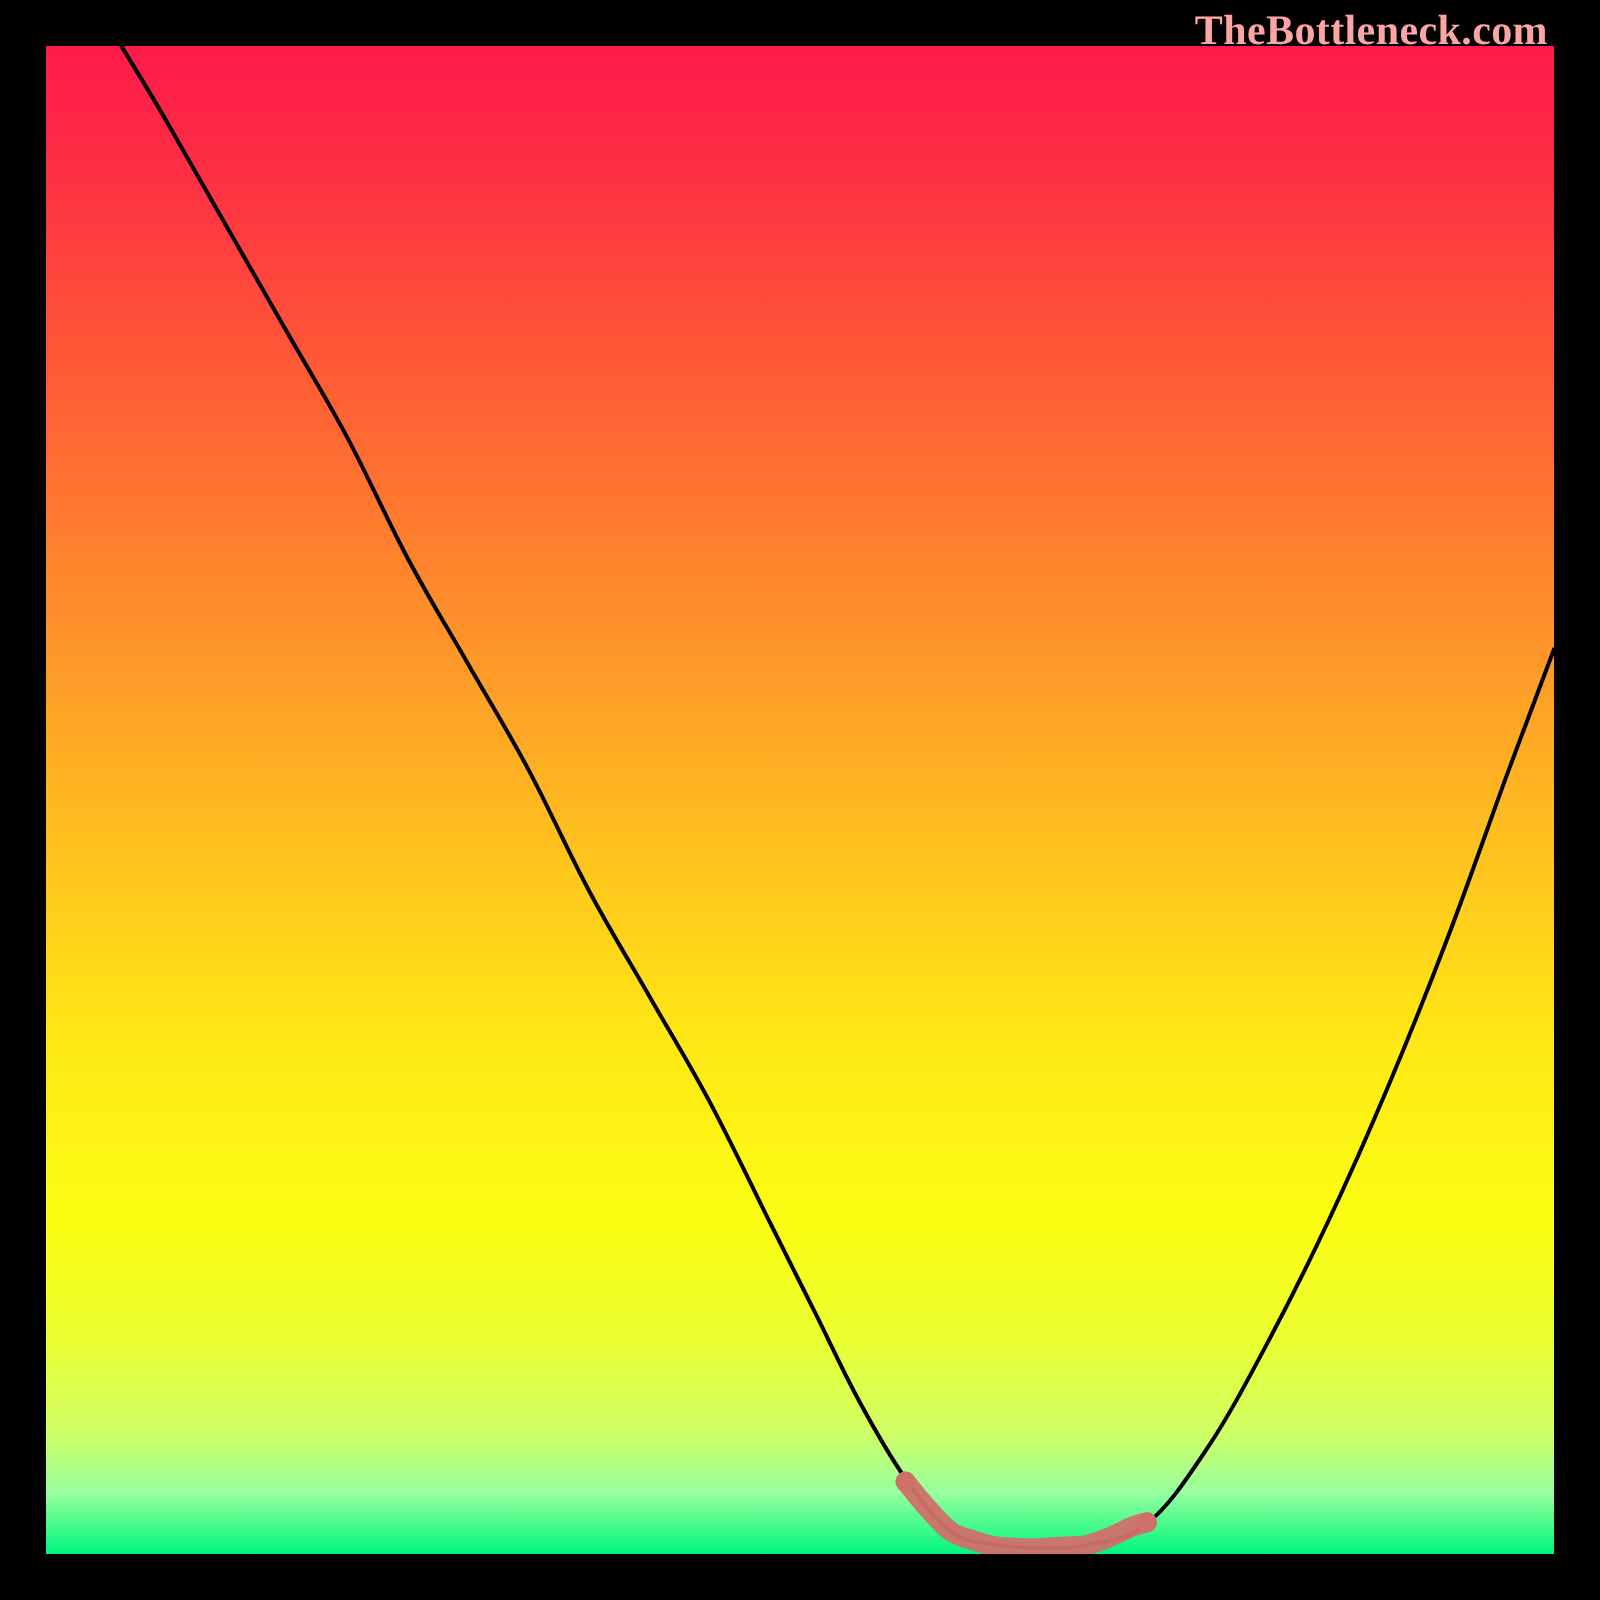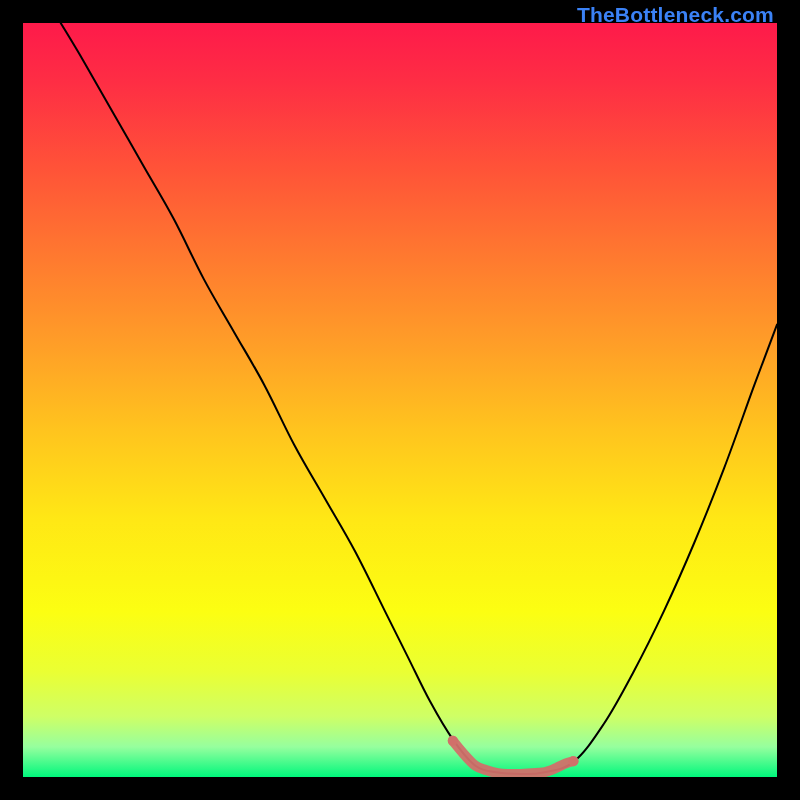--- a/index.html
+++ b/index.html
@@ -14,25 +14,25 @@
     position: absolute;
     left: 23px;
     top: 23px;
     width: 754px;
     height: 754px;
   }
   .site-attrib {
     position: absolute;
     top: 3px;
     right: 26px;
-    color: #3b82f6;
+    color: #fca5a5;
     font-size: 21px;
     font-weight: 600;
     letter-spacing: 0.2px;
-    font-family: Liberation Sans, sans-serif;
+    font-family: Liberation Serif, serif;
   }
   svg { display: block; }
 </style>
 </head>
 <body>
 
 <div class="site-attrib">TheBottleneck.com</div>
 
 <div class="plot-wrap">
   <svg id="chart-svg" viewBox="0 0 754 754" width="754" height="754">

